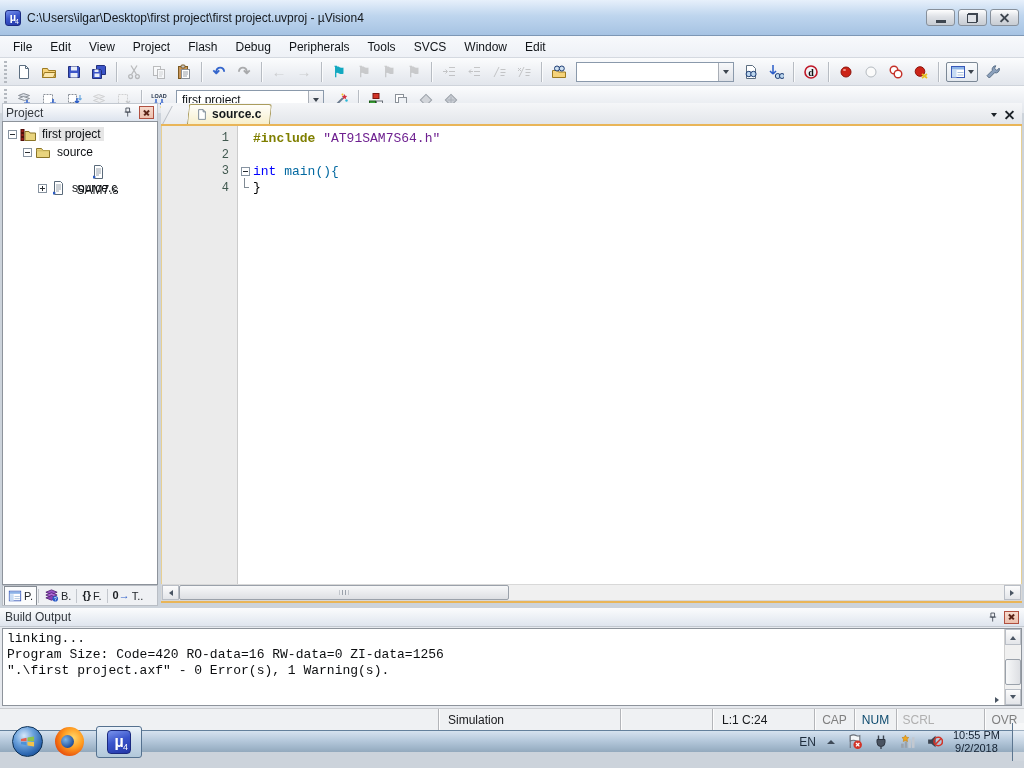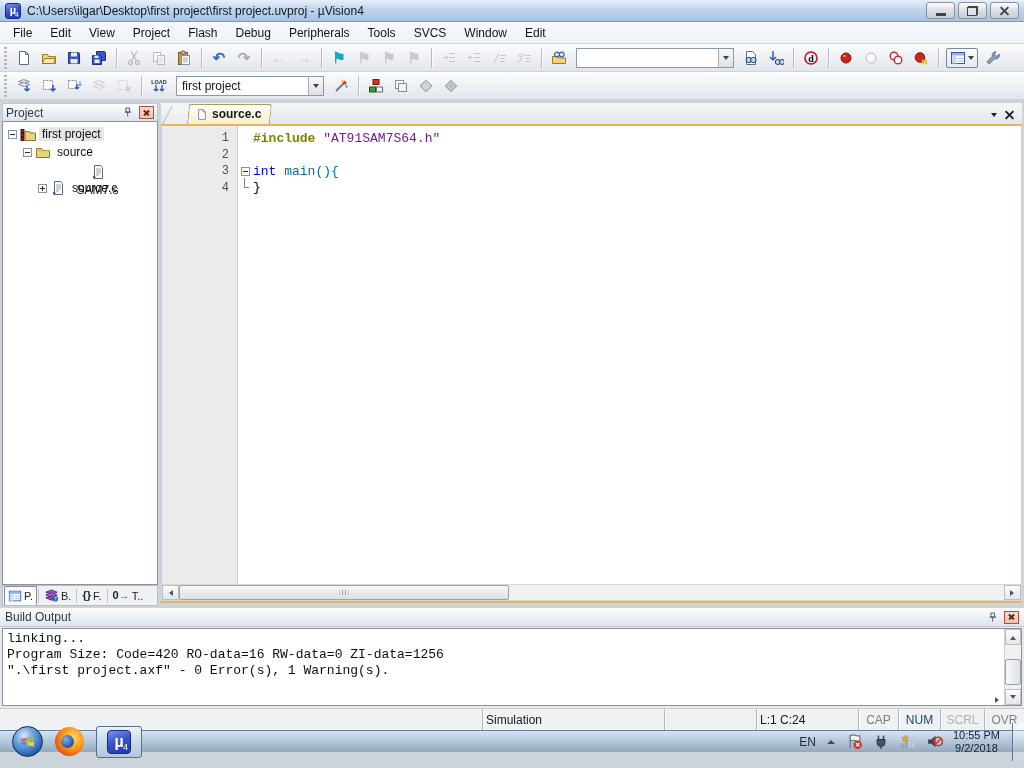--- a/index.html
+++ b/index.html
@@ -1,21 +1,21 @@
 <!DOCTYPE html>
 <html><head>
 <meta charset="utf-8">
 <style>
   *{margin:0;padding:0;box-sizing:border-box}
   html,body{width:1024px;height:768px;overflow:hidden}
   body{font-family:"Liberation Sans",sans-serif;font-size:12px;color:#1a1a1a;background:#000}
   .screen{position:relative;width:1024px;height:768px;background:#ccd3db;overflow:hidden}
 
   
-  .titlebar{height:22px;background:linear-gradient(#e7f0fb,#bed5ee 45%,#a6c3e3);border-bottom:1px solid #7d97b5;display:flex;align-items:center;padding:0 5px;gap:6px}
+  .titlebar{height:36px;background:linear-gradient(#e7f0fb,#bed5ee 45%,#a6c3e3);border-bottom:1px solid #7d97b5;display:flex;align-items:center;padding:0 5px;gap:6px}
   .title-text{flex:1;color:#15181c;white-space:nowrap;overflow:hidden}
   .winbtns{display:flex;gap:3px}
   .winbtn{width:29px;height:17px;border:1px solid #87909b;border-radius:3px;background:linear-gradient(#fefefe,#dee1e6 45%,#c7ccd3);display:flex;align-items:center;justify-content:center;cursor:default}
   .g-min{width:10px;height:3px;background:#3e4650;margin-top:7px}
   .g-rest{position:relative;width:11px;height:10px}
   .g-rest::before{content:"";position:absolute;right:0;top:0;width:8px;height:7px;border:1.5px solid #3e4650}
   .g-rest::after{content:"";position:absolute;left:0;bottom:0;width:8px;height:7px;border:1.5px solid #3e4650;background:#dfe2e7}
   .g-x{position:relative;width:11px;height:11px}
   .g-x::before,.g-x::after{content:"";position:absolute;left:0;top:4.5px;width:11px;height:2.2px;background:#3e4650}
   .g-x::before{transform:rotate(45deg)}.g-x::after{transform:rotate(-45deg)}
@@ -111,21 +111,21 @@
   .bo-lines{position:absolute;left:0;top:0;right:17px;bottom:0;padding:2px 4px;overflow:hidden}
   .bo-line{font-family:"Liberation Mono",monospace;font-size:13px;line-height:16px;color:#0c0e10;white-space:pre}
   .vscroll{position:absolute;right:0;top:0;bottom:0;width:17px;background:#f0f0f0;border-left:1px solid #d0d0d0;display:flex;flex-direction:column}
   .vscroll .sbtn{width:100%;height:16px}
   .vthumb{height:26px;margin:14px 0 0 0;background:linear-gradient(90deg,#f7f8f9,#dddfe3);border:1px solid #9aa1aa;border-radius:2px}
   .vs-track{flex:1}
   .bo-corner{position:absolute;right:19px;bottom:2px}
 
   
   .statusbar{position:absolute;left:0;right:0;top:708px;height:22px;background:#eff1f3;border-top:1px solid #c9cbcf;display:flex;align-items:stretch;color:#17191c}
-  .sseg{display:flex;align-items:center;padding:0 3px;border-left:1px solid #b3b5b9;box-shadow:inset 1px 0 0 #fdfdfd}
+  .sseg{display:flex;align-items:center;padding:0 9px;border-left:1px solid #b3b5b9;box-shadow:inset 1px 0 0 #fdfdfd}
   .sseg.first{border-left:none;box-shadow:none;flex:1}
   .sflag{justify-content:center;padding:0}
 
   
   .taskbar{position:absolute;left:0;right:0;top:730px;height:22px;background:linear-gradient(#d6e2ef,#b6c9dc 45%,#9fb5c9 80%,#93a9bd);border-top:1px solid #64809c;display:flex;align-items:center;padding-left:12px;gap:12px}
   .orb{width:31px;height:31px;border-radius:50%;border:1px solid #0d3156;background:radial-gradient(circle at 38% 30%,#d6e8fa 0%,#6ba2dd 35%,#2a64ae 70%,#123d75 100%);display:flex;align-items:center;justify-content:center}
   .ffox{width:29px;height:29px;border-radius:50%;background:radial-gradient(circle at 62% 38%,#ffd96e 0%,#ff9c20 40%,#e8500b 75%,#c23b03 100%);position:relative}
   .ffox::after{content:"";position:absolute;left:6px;top:8px;width:13px;height:13px;border-radius:50%;background:radial-gradient(circle at 35% 35%,#7cb6ea,#1e4a96 75%)}
   .uvbtn{width:46px;height:32px;border:1px solid #54718f;border-radius:3px;background:linear-gradient(#ecf3fa,#c9dae9 50%,#b2c8da);display:flex;align-items:center;justify-content:center}
   .tray{margin-left:auto;display:flex;align-items:center;gap:10px;color:#1e2c3c}
@@ -707,21 +707,21 @@
 
   <div class="statusbar">
     <span class="sseg first"></span>
     <span class="sseg" style="width:182px">Simulation</span>
     <span class="sseg" style="width:92px"></span>
     <span class="sseg" style="width:102px">L:1 C:24</span>
     <span id="flags" style="display:flex">
         <span class="sseg sflag" style="width: 40px; color: rgb(127, 127, 127);">CAP</span>
         <span class="sseg sflag" style="width: 42px; color: #0c4a6e;">NUM</span>
         <span class="sseg sflag" style="width: 44px; color: rgb(176, 176, 176);">SCRL</span>
-        <span class="sseg sflag" style="width: 40px; color: rgb(127, 127, 127);">OVR</span>
+        <span class="sseg sflag" style="width: 40px; color: rgb(127, 127, 127); margin-left: 44px;">OVR</span>
       </span>
   </div>
 
   <div class="taskbar">
     <span class="orb">
       <svg width="15" height="15" viewBox="0 0 16 16">
           <path d="M1 5.2 7 4v3.6H1z" fill="#e8604c"></path>
           <path d="M8 3.8 15 2.6v5H8z" fill="#8cc24c"></path>
           <path d="M1 8.4h6V12l-6-1.2z" fill="#4c92d8"></path>
           <path d="M8 8.4h7v5l-7-1.2z" fill="#f2c24c"></path>

